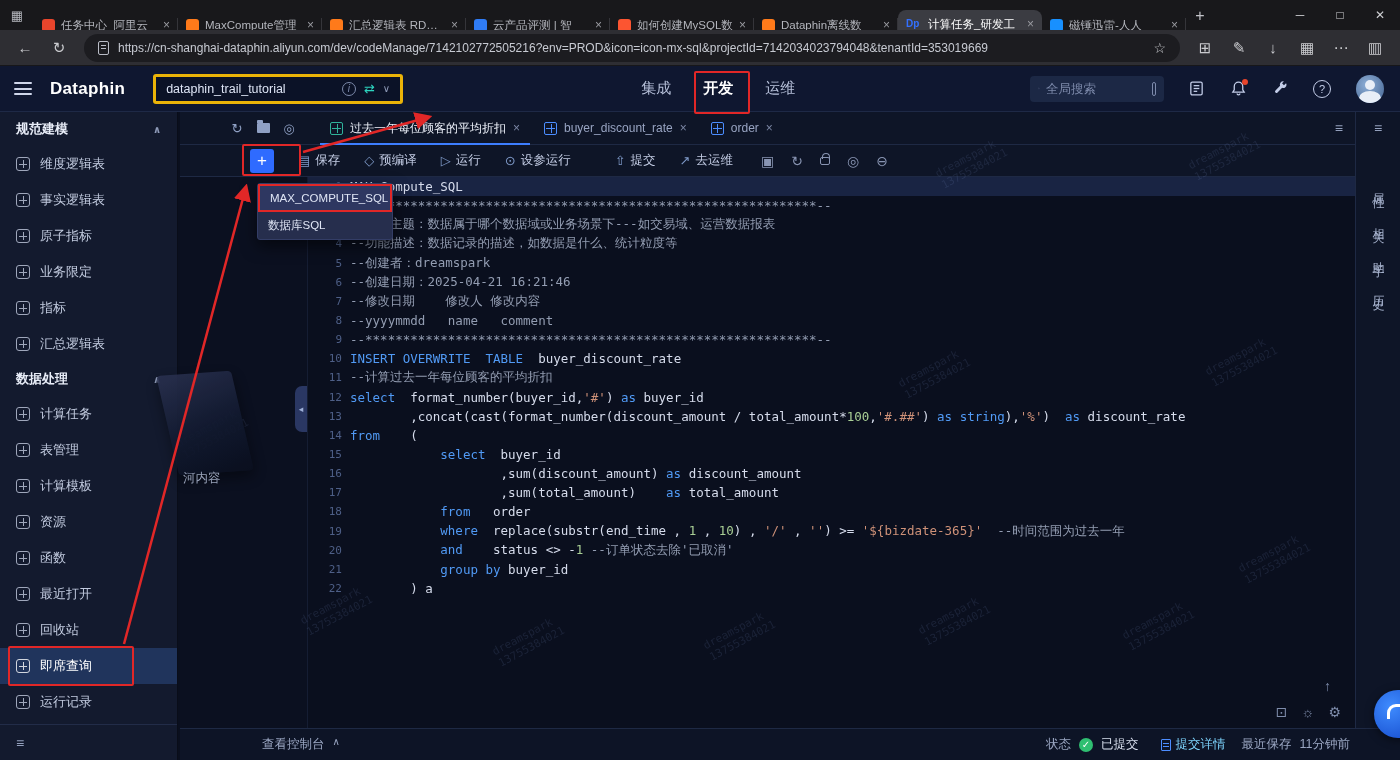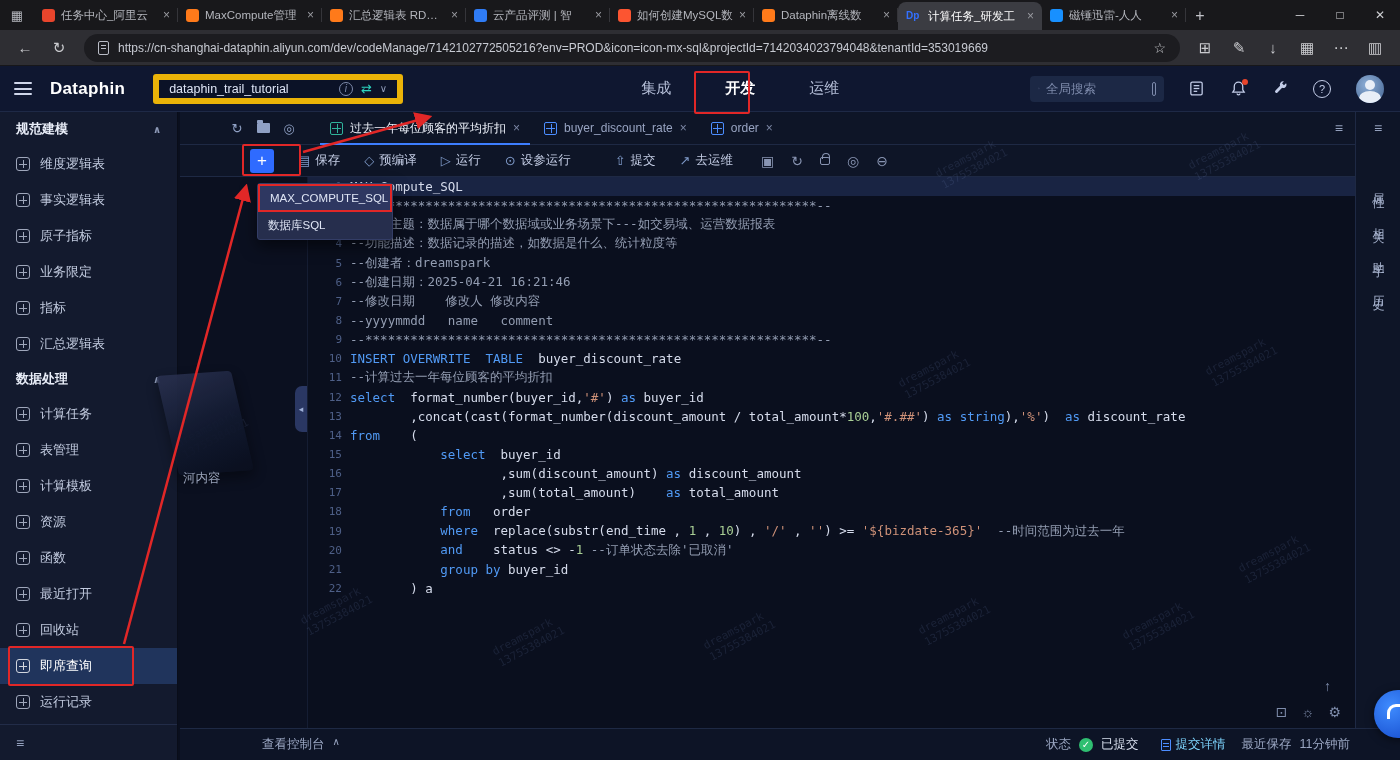--- a/index.html
+++ b/index.html
@@ -2,21 +2,21 @@
 <html><head>
 <meta charset="utf-8">
 <style>
   *{box-sizing:border-box;margin:0;padding:0}
   html,body{width:1400px;height:760px;background:#000;font-family:"Liberation Sans","DejaVu Sans",sans-serif}
   #app{position:relative;width:1400px;height:760px;overflow:hidden;background:#0a0f1e}
 
   
   .tabstrip{position:absolute;left:0;top:0;width:1400px;height:30px;background:#18181b;display:flex;align-items:flex-end}
   .ts-first{width:34px;height:30px;display:flex;align-items:center;justify-content:center;color:#b6b8bf;font-size:13px}
-  .btabs{display:flex;height:20px;align-items:flex-end}
+  .btabs{display:flex;height:20px;}
   .bt{height:30px;width:144px;display:flex;align-items:center;gap:6px;padding:0 8px;color:#b4b6bd;font-size:11.5px;position:relative}
   .bt:not(.active)::after{content:"";position:absolute;right:0;top:8px;bottom:8px;width:1px;background:#35353a}
   .bt.active{background:#3b3c42;border-radius:8px 8px 0 0;color:#fff;height:28px}
   .fav{width:13px;height:13px;border-radius:3px;flex:none}
   .fav.favtext{background:none!important;font-weight:700;font-size:10px;width:16px}
   .bt-title{white-space:nowrap;overflow:hidden;text-overflow:ellipsis;flex:1}
   .bt-x{color:#9a9ba1;font-size:12px;flex:none}
   .newtab{width:28px;height:28px;display:flex;align-items:center;justify-content:center;color:#c2c3c9;font-size:16px}
   .wincontrols{margin-left:auto;display:flex;height:30px}
   .wc{width:40px;display:flex;align-items:center;justify-content:center;color:#cfd0d4;font-size:12px}
@@ -28,26 +28,26 @@
   .doc-ico::after{content:"";position:absolute;left:2px;right:2px;top:3px;height:1px;background:#b9bcc6;box-shadow:0 3px 0 #b9bcc6}
   .url{white-space:nowrap;overflow:hidden;text-overflow:ellipsis;flex:1}
   .pill-star{color:#c9cace;font-size:14px;margin-left:10px;flex:none}
   .ab-right{display:flex;flex:none}
 
   
   .appheader{position:absolute;left:0;top:66px;width:1400px;height:46px;background:#0f1730;display:flex;align-items:center;border-bottom:1px solid #1e2946;z-index:2}
   .hamb{width:18px;height:13px;margin-left:14px;display:flex;flex-direction:column;justify-content:space-between}
   .hamb i{height:2px;background:#cfd6ea;border-radius:1px}
   .logo{color:#fff;font-size:17px;font-weight:700;margin:0 28px 0 18px;letter-spacing:.3px}
-  .projsel{width:250px;height:30px;border:6px solid #eab308;border-radius:3px;background:#0b1227;display:flex;align-items:center;padding:0 10px;color:#dde4f5;font-size:12.5px;gap:8px}
+  .projsel{width:250px;height:30px;border:3px solid #eab308;border-radius:3px;background:#0b1227;display:flex;align-items:center;padding:0 10px;color:#dde4f5;font-size:12.5px;gap:8px}
   .projsel .pname{flex:1;white-space:nowrap;overflow:hidden}
   .info-i{width:14px;height:14px;border:1px solid #7d8aab;border-radius:50%;color:#7d8aab;font-size:10px;display:flex;align-items:center;justify-content:center;font-style:italic}
   .envsw{color:#2dd4bf;font-size:13px}
   .caret{color:#8e9ab8;font-size:10px}
-  .nav-main{display:flex;gap:54px;margin-left:238px;font-size:15px;color:#b7c1da}
+  .nav-main{display:flex;gap:32px;margin-left:238px;font-size:15px;color:#b7c1da}
   .nav-item.active{color:#fff;font-weight:700}
   .gsearch{margin-left:auto;width:134px;height:26px;background:#1c2845;border-radius:4px;display:flex;align-items:center;padding:0 8px;gap:6px}
   .gsearch input{background:none;border:none;outline:none;color:#aeb9d6;font-size:12.5px;width:100px;font-family:inherit}
   .gsearch input::placeholder{color:#7d8aab}
   .srch-adv{width:16px;height:14px;border:1px solid #7d8aab;border-radius:2px;margin-left:auto;position:relative}
   .srch-adv::after{content:"";position:absolute;left:2px;right:2px;top:4px;height:1px;background:#7d8aab;box-shadow:0 3px 0 #7d8aab}
   .hico{width:20px;height:20px;color:#c3cde8;margin-left:22px;position:relative;display:flex;align-items:center;justify-content:center}
   .hico svg{display:block}
   .bell-dot::after{content:"";position:absolute;right:0px;top:0px;width:6px;height:6px;border-radius:50%;background:#e8452c}
   .qmark{width:18px;height:18px;border:1.4px solid #c3cde8;border-radius:50%;font-size:11px;display:flex;align-items:center;justify-content:center}

